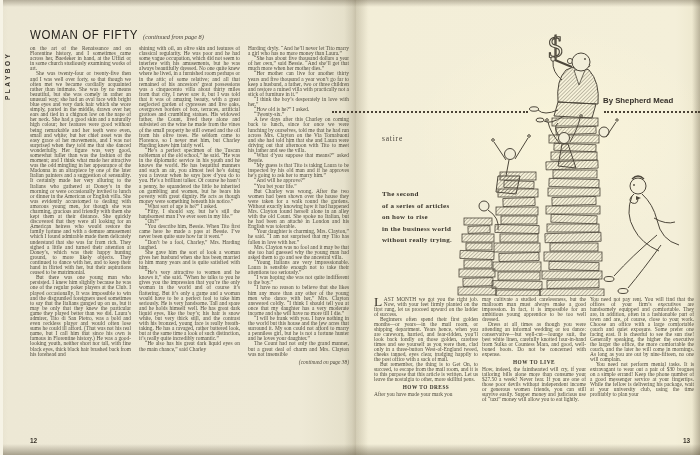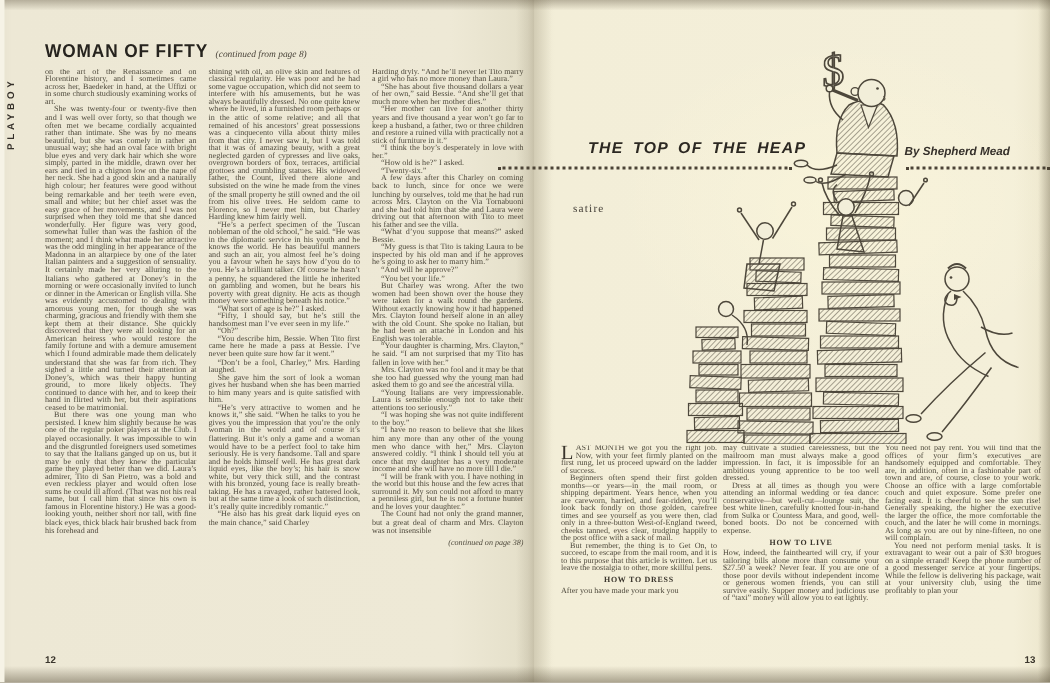--- a/index.html
+++ b/index.html
@@ -17,21 +17,21 @@
   #sh-bottom{left:0;top:444px;width:700px;height:11px;background:linear-gradient(0deg,rgba(70,60,40,.42),rgba(70,60,40,0));}
   #sh-right{left:692px;top:0;width:8px;height:455px;background:linear-gradient(270deg,rgba(70,60,40,.30),rgba(70,60,40,0));}
   #sh-left{left:0;top:0;width:3px;height:455px;background:#f6f3e6;}
   #sh-gutter{left:344px;top:0;width:24px;height:455px;background:linear-gradient(90deg,rgba(90,78,52,0),rgba(90,78,52,.16) 50%,rgba(90,78,52,0));}
   
   #playboy-vert{position:absolute;left:4px;top:30px;height:70px;
       writing-mode:vertical-rl;transform:rotate(180deg);
       font-family:"Liberation Sans",sans-serif;font-weight:bold;font-size:6.5px;
       letter-spacing:2.5px;color:#35302a;}
   #lp-title-row{position:absolute;left:30px;top:25px;white-space:nowrap;}
-  #lp-title{font-family:"Liberation Sans",sans-serif;font-weight:bold;font-size:11.5px;
+  #lp-title{font-family:"Liberation Sans",sans-serif;font-weight:normal;font-size:11.5px;
       letter-spacing:.6px;color:#26231e;display:inline-block;transform:scaleY(1.08);}
   #lp-cont{font-style:italic;font-size:6.3px;color:#4a443a;margin-left:5px;}
   
   .col{position:absolute;overflow:hidden;text-align:justify;color:#4f4a3d;}
   .lcol{top:46px;height:378px;width:101px;font-size:5.4px;line-height:5.1px;}
   #lcol1{left:30px;} #lcol2{left:139px;} #lcol3{left:248px;}
   .rcol{top:297px;height:139px;width:104px;font-size:5.4px;line-height:5.0px;}
   #rcol1{left:374px;} #rcol2{left:482px;} #rcol3{left:590px;}
   .col .para{margin:0;text-indent:6px;}
   .col .first{text-indent:0;}
@@ -42,21 +42,21 @@
   .pagenum{position:absolute;top:437px;font-family:"Liberation Sans",sans-serif;
       font-weight:bold;font-size:6.5px;color:#3a352c;}
   #pn-left{left:30px;} #pn-right{left:683px;}
   
   .rule{position:absolute;top:111px;height:0;border-top:2px dotted #4b4336;z-index:2;}
   #rule1{left:332px;width:196px;} #rule2{left:604px;width:96px;}
   #banner-title{position:absolute;left:392px;top:93px;white-space:nowrap;
       font-family:"Liberation Sans",sans-serif;font-weight:bold;font-style:italic;
       font-size:10.5px;letter-spacing:.9px;word-spacing:2.5px;color:#2c2822;z-index:3;}
   #byline{position:absolute;left:603px;top:96px;white-space:nowrap;
-      font-family:"Liberation Sans",sans-serif;font-weight:bold;font-style:italic;
+      font-family:"Liberation Sans",sans-serif;font-weight:bold;
       font-size:7.8px;color:#35302a;z-index:3;}
   #genre-label{position:absolute;left:382px;top:134px;
       font-size:7.5px;letter-spacing:.8px;color:#46413a;}
   #series-note{position:absolute;left:382px;top:189px;width:90px;}
   .series-line{font-weight:bold;font-size:7px;line-height:11.5px;
       letter-spacing:.3px;color:#3a352c;}
   
   #cartoon{position:absolute;left:446px;top:4px;width:254px;height:292px;z-index:1;}
 </style>
 </head>
@@ -109,23 +109,29 @@
       <div class="para">“I was hoping she was not quite indifferent to the boy.”</div>
       <div class="para">“I have no reason to believe that she likes him any more than any other of the young men who dance with her,” Mrs. Clayton answered coldly. “I think I should tell you at once that my daughter has a very moderate income and she will have no more till I die.”</div>
       <div class="para">“I will be frank with you. I have nothing in the world but this house and the few acres that surround it. My son could not afford to marry a penniless girl, but he is not a fortune hunter and he loves your daughter.”</div>
       <div class="para">The Count had not only the grand manner, but a great deal of charm and Mrs. Clayton was not insensible</div>
       <div class="note">(continued on page 38)</div>
     </div>
   <div class="pagenum" id="pn-left">12</div>
 
   <div class="rule" id="rule1"></div>
   <div class="rule" id="rule2"></div>
-  <div id="banner-title">THE TOP OF THE HEAP</div>
   <div id="byline">By Shepherd Mead</div>
   <div id="genre-label">satire</div>
+  <div id="series-note">
+      <div class="series-line">The second</div>
+      <div class="series-line">of a series of articles</div>
+      <div class="series-line">on how to rise</div>
+      <div class="series-line">in the business world</div>
+      <div class="series-line">without really trying.</div>
+    </div>
 
   <svg id="cartoon" viewBox="0 0 254 292">
     <defs>
       <pattern id="ht" width="2.6" height="2.6" patternUnits="userSpaceOnUse" patternTransform="rotate(45)">
         <line x1="0" y1="0" x2="0" y2="2.6" stroke="#5a5446" stroke-width="0.7"></line>
       </pattern>
     </defs>
 
     <g stroke="#4d473b" fill="none">
       <text x="101" y="52" font-size="30" font-family="Liberation Serif, serif" font-style="italic" fill="#f2eed9" stroke="#4d473b" stroke-width="1.1" transform="rotate(-10 115 40)">$</text>

